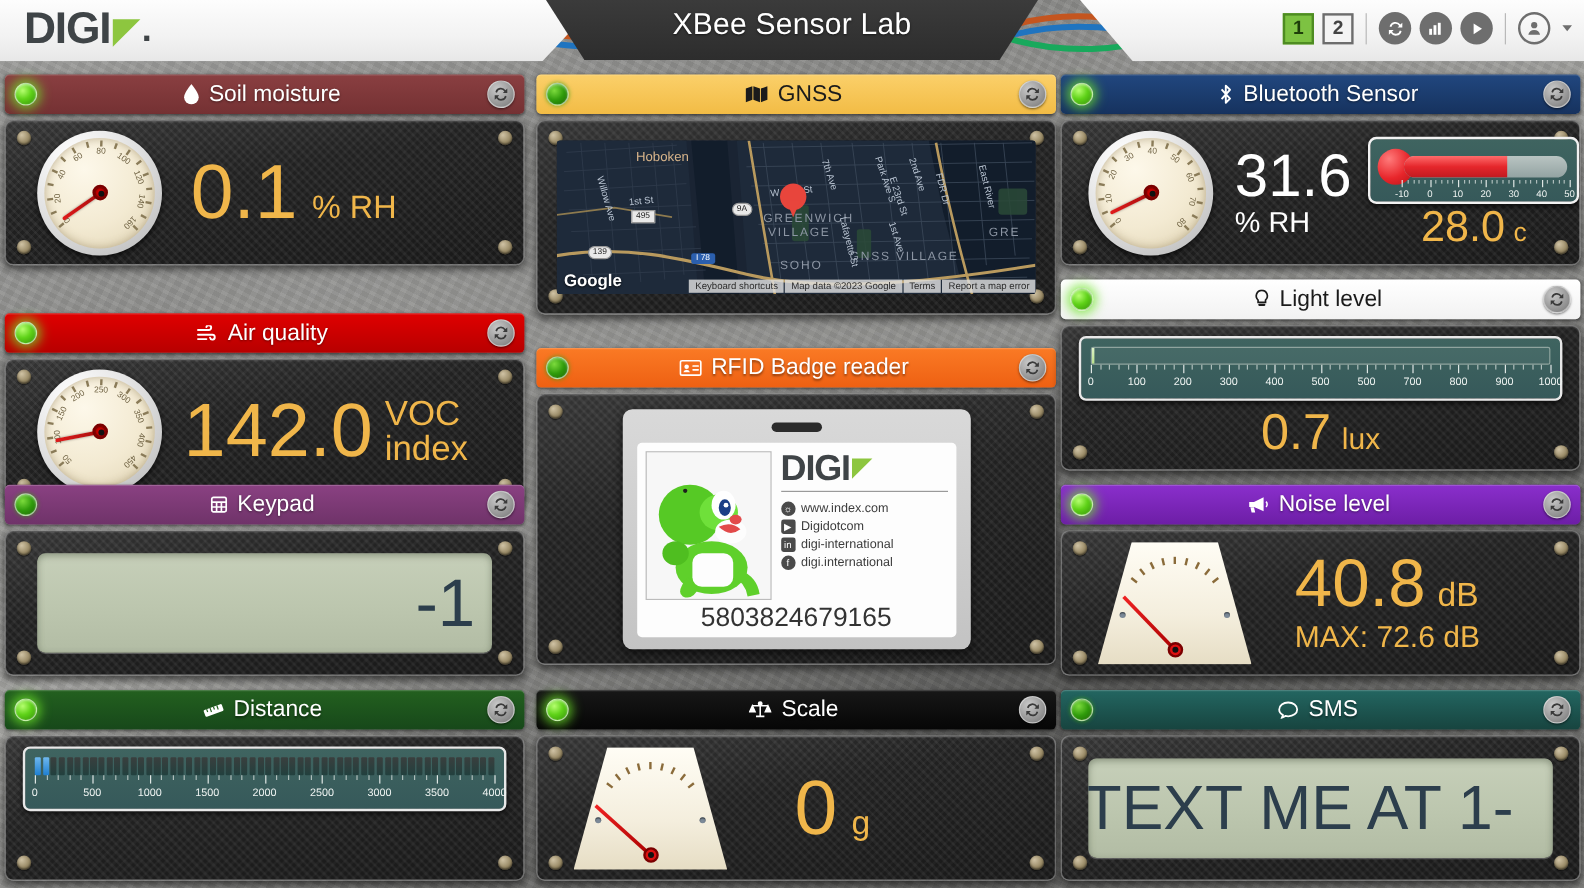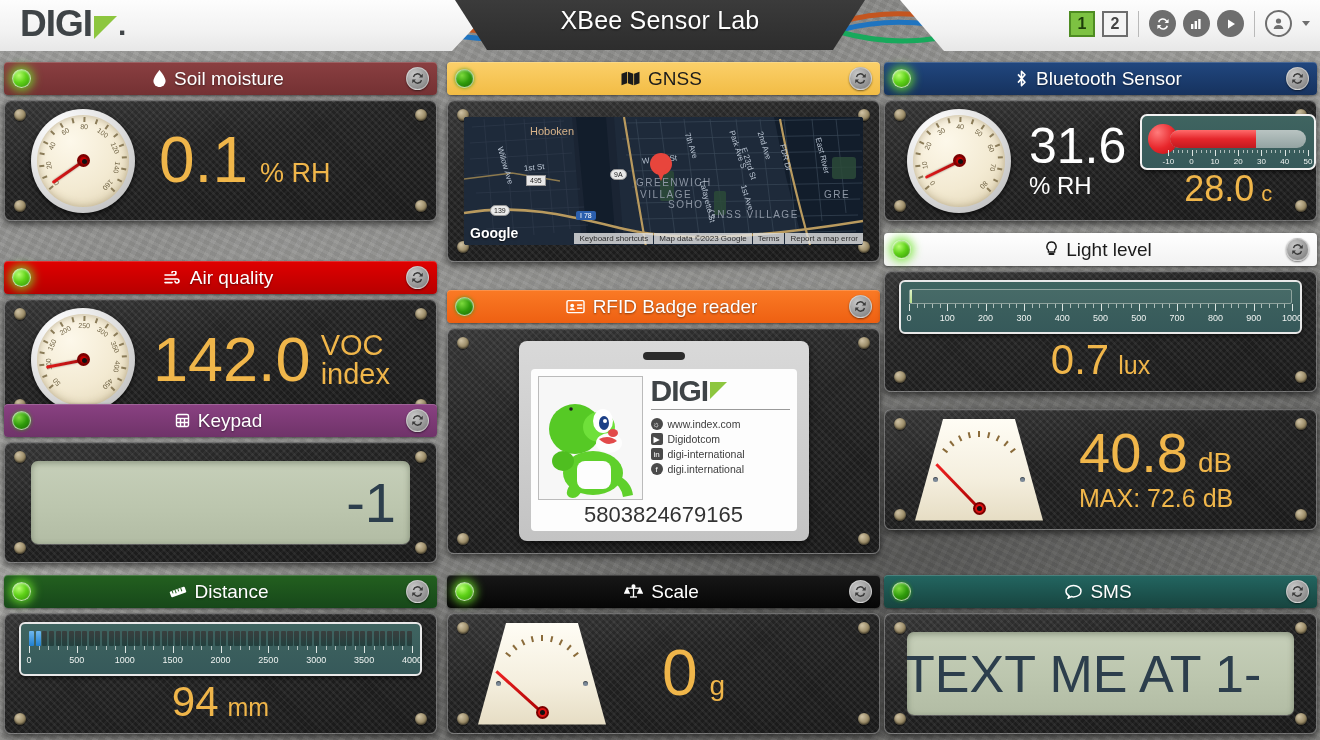--- a/index.html
+++ b/index.html
@@ -662,24 +662,20 @@
               <div class="tk" style="left: 85%; height: 4px; opacity: 0.7;"></div>
               <div class="tk" style="left: 87.5%; height: 7px;"></div>
               <div class="lb" style="left: 87.5%;">3500</div>
               <div class="tk" style="left: 90%; height: 4px; opacity: 0.7;"></div>
               <div class="tk" style="left: 92.5%; height: 4px; opacity: 0.7;"></div>
               <div class="tk" style="left: 95%; height: 4px; opacity: 0.7;"></div>
               <div class="tk" style="left: 97.5%; height: 4px; opacity: 0.7;"></div>
               <div class="tk" style="left: 100%; height: 7px;"></div>
               <div class="lb" style="left: 100%;">4000</div>
             </div>
-        </div>
-        <div style="display:flex;align-items:baseline;justify-content:center;margin-top:6px;">
-          <span class="val" style="font-size:42px;">94</span>
-          <span class="unit" style="font-size:25px;margin-left:9px;">mm</span>
         </div>
       </div>
     </div>
   </div>
 
   <div class="col col2">
 
     <div class="panel" style="top:5px;">
       <div class="p-head" style="background:linear-gradient(180deg,#fbd06a,#f2bc45);">
         <div class="led dim"></div>
@@ -751,21 +747,21 @@
             <path d="M0 62 L48 56 L96 64" stroke="#8d7a4e" stroke-width="1.4" fill="none"></path>
             <g fill="#2b4a38" opacity=".85">
               <rect x="196" y="54" width="14" height="30" rx="2"></rect>
               <rect x="250" y="74" width="12" height="24" rx="2"></rect>
               <rect x="368" y="40" width="24" height="22" rx="3"></rect>
             </g>
           </svg>
           <span class="map-lbl town" style="left:66px;top:8px;">Hoboken</span>
           <span class="map-lbl area" style="left:172px;top:60px;">GREENWICH</span>
           <span class="map-lbl area" style="left:176px;top:72px;">VILLAGE</span>
-          <span class="map-lbl area" style="left:186px;top:82px;margin-left:18px;">SOHO</span>
+          <span class="map-lbl area" style="left:186px;top:99px;">SOHO</span>
           <span class="map-lbl area" style="left:244px;top:92px;">GNSS VILLAGE</span>
           <span class="map-lbl area" style="left:360px;top:72px;">GRE</span>
           <span class="map-lbl" style="left:178px;top:38px;transform:rotate(-6deg);">W 14th St</span>
           <span class="map-lbl" style="left:214px;top:24px;transform:rotate(72deg);">7th Ave</span>
           <span class="map-lbl" style="left:254px;top:28px;transform:rotate(72deg);">Park Ave S</span>
           <span class="map-lbl" style="left:286px;top:24px;transform:rotate(72deg);">2nd Ave</span>
           <span class="map-lbl" style="left:268px;top:42px;transform:rotate(72deg);">E 23rd St</span>
           <span class="map-lbl" style="left:308px;top:36px;transform:rotate(76deg);">FDR Dr</span>
           <span class="map-lbl" style="left:340px;top:34px;transform:rotate(76deg);">East River</span>
           <span class="map-lbl" style="left:270px;top:76px;transform:rotate(72deg);">1st Ave</span>
@@ -1199,20 +1195,39 @@
             </div>
         </div>
         <div style="display:flex;align-items:baseline;justify-content:center;margin-top:6px;">
           <span class="val" style="font-size:42px;">0.7</span>
           <span class="unit" style="font-size:25px;margin-left:9px;">lux</span>
         </div>
       </div>
     </div>
 
     <div class="panel" style="top:347px;">
+      <div class="p-head" style="background:linear-gradient(180deg,#8a2fcc,#6d1ea6);">
+        <div class="led"></div>
+        <div class="p-title">
+          <span class="ticon">
+            <svg width="19" height="15" viewBox="0 0 19 15" fill="#fff">
+              <path d="M2 5.4 H6 L14 1.4 V13 L6 9.4 H2 Z"></path>
+              <path d="M3 9.8 H6 L7 14 H4 Z"></path>
+              <path d="M16 5 a3 3 0 0 1 0 4.4" fill="none" stroke="#fff" stroke-width="1.3"></path>
+            </svg>
+          </span>
+          <span>Noise level</span>
+        </div>
+        <div class="refresh">
+          <svg width="15" height="15" viewBox="0 0 16 16" fill="#3a3a3a">
+            <path d="M3 6 A5 5 0 0 1 12 4.5 L13.6 3 L13.6 7 L9.6 7 L11 5.6 A3.6 3.6 0 0 0 4.4 6.6 Z"></path>
+            <path d="M13 10 A5 5 0 0 1 4 11.5 L2.4 13 L2.4 9 L6.4 9 L5 10.4 A3.6 3.6 0 0 0 11.6 9.4 Z"></path>
+          </svg>
+        </div>
+      </div>
       <div class="p-body" style="height:121px;display:flex;align-items:center;padding-left:30px;">
         <div class="screw sc-tl"></div>
           <div class="screw sc-tr"></div>
         <div class="screw sc-bl"></div>
           <div class="screw sc-br"></div>
         <div class="vu">
           <div class="vu-arc" style="transform:rotate(-52deg)">
               <i></i>
             </div>
           <div class="vu-arc" style="transform:rotate(-39deg)">

